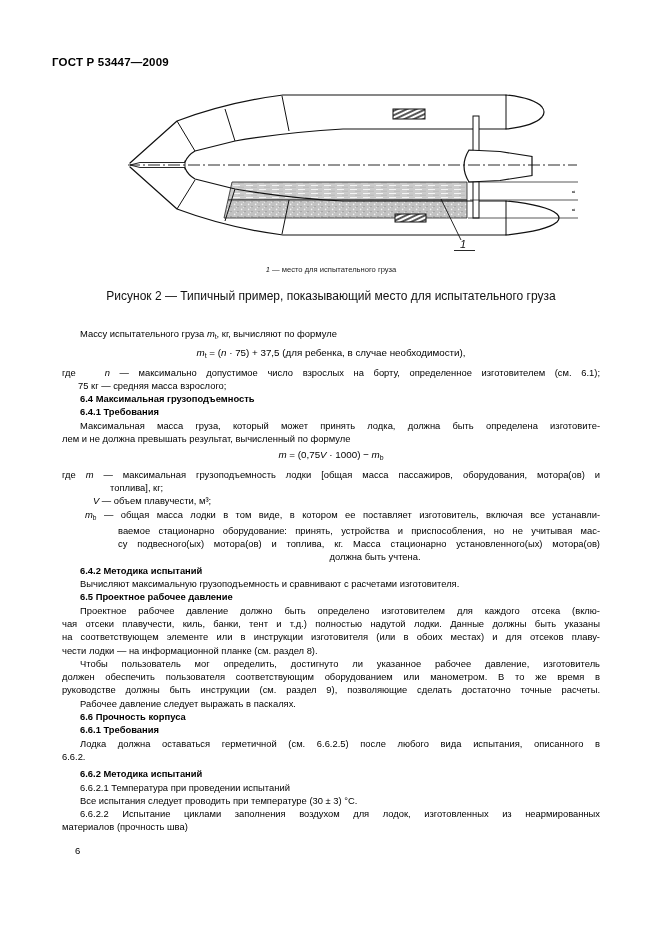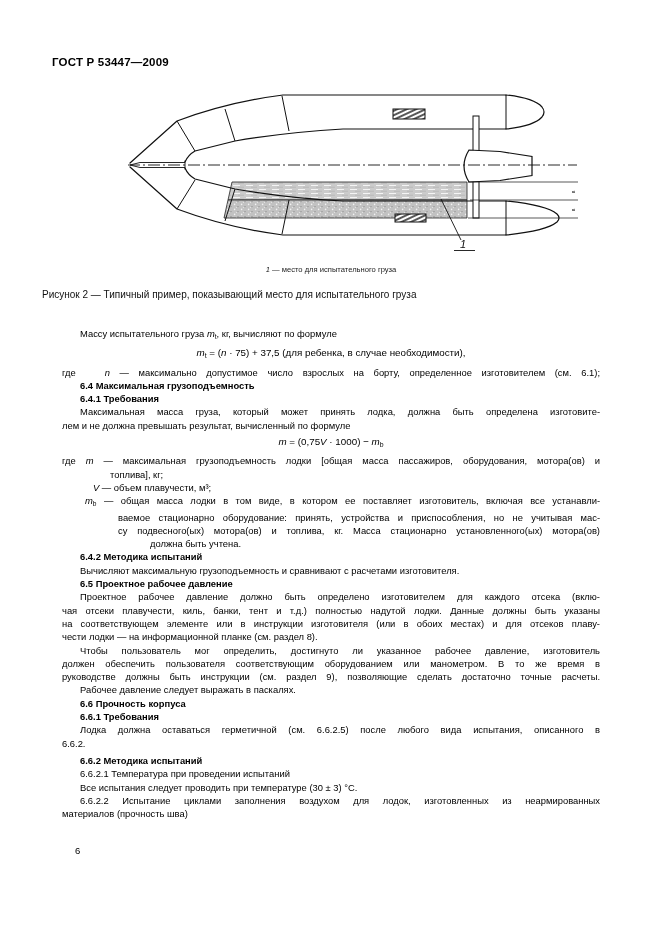--- a/index.html
+++ b/index.html
@@ -1,21 +1,21 @@
 <!DOCTYPE html>
 <html><head>
 <meta charset="utf-8">
 <style>
   html,body{margin:0;padding:0;background:#e9e9e9}
   .page{position:relative;width:661px;height:936px;background:#ffffff;
         font-family:"Liberation Sans",sans-serif;color:#000;overflow:hidden}
   .hdr{position:absolute;left:52px;top:56px;font-size:11.5px;font-weight:bold;letter-spacing:.2px}
   .fig{position:absolute;left:128px;top:88px;width:450px;height:170px}
   .legend{position:absolute;left:62px;top:265px;width:538px;text-align:center;font-size:7.6px;color:#1a1a1a}
-  .cap{position:absolute;left:42px;top:289px;width:578px;font-size:10px;color:#111}
+  .cap{position:absolute;left:42px;top:289px;width:578px;text-align:center;font-size:12px;color:#111}
   .bodytxt{position:absolute;left:62px;top:327px;width:538px;font-size:9.4px}
   .ln{line-height:13.3px;white-space:nowrap}
   .ln.j{white-space:normal;text-align:justify;text-align-last:justify}
   .ln.ind{text-indent:18px}
   .ln.bold{font-weight:bold}
   .ln.f{text-align:center;padding:3px 0;white-space:nowrap;font-size:9.8px}
   .ln.gap{margin-top:4px}
   .it{font-style:italic}
   .sb{font-size:70%;vertical-align:-2px}
   .pageno{position:absolute;left:75px;top:845px;font-size:9.5px}
@@ -112,32 +112,33 @@
     </svg>
   </div>
 
   <div class="legend"><span class="it">1</span><span> — место для испытательного груза</span></div>
   <div class="cap">Рисунок 2 — Типичный пример, показывающий место для испытательного груза</div>
 
   <div class="bodytxt">
       <div class="ln ind"><span>Массу испытательного груза </span><span class="it">m</span><span class="sb">t</span><span>, кг, вычисляют по формуле</span></div>
       <div class="ln f"><span class="it">m</span><span class="sb">t</span><span> = (</span><span class="it">n</span><span> · 75) + 37,5 (для ребенка, в случае необходимости),</span></div>
       <div class="ln j"><span>где&nbsp;&nbsp;&nbsp;</span><span class="it">n</span><span> — максимально допустимое число взрослых на борту, определенное изготовителем (см. 6.1);</span></div>
+      <div class="ln" style="margin-left: 16px;">75 кг — средняя масса взрослого;</div>
       <div class="ln bold ind">6.4 Максимальная грузоподъемность</div>
       <div class="ln bold ind">6.4.1 Требования</div>
       <div class="ln ind j">Максимальная масса груза, который может принять лодка, должна быть определена изготовите-</div>
       <div class="ln">лем и не должна превышать результат, вычисленный по формуле</div>
       <div class="ln f"><span class="it">m</span><span> = (0,75</span><span class="it">V</span><span> · 1000) − </span><span class="it">m</span><span class="sb">b</span></div>
       <div class="ln j"><span>где </span><span class="it">m</span><span> — максимальная грузоподъемность лодки [общая масса пассажиров, оборудования, мотора(ов) и</span></div>
       <div class="ln" style="margin-left: 48px;">топлива], кг;</div>
       <div class="ln" style="margin-left: 31px;"><span class="it">V</span><span> — объем плавучести, м³;</span></div>
       <div class="ln j" style="margin-left: 23px;"><span class="it">m</span><span class="sb">b</span><span> — общая масса лодки в том виде, в котором ее поставляет изготовитель, включая все устанавли-</span></div>
       <div class="ln j" style="margin-left: 56px;">ваемое стационарно оборудование: принять, устройства и приспособления, но не учитывая мас-</div>
       <div class="ln j" style="margin-left: 56px;">су подвесного(ых) мотора(ов) и топлива, кг. Масса стационарно установленного(ых) мотора(ов)</div>
-      <div class="ln" style="margin-left: 88px;">должна быть учтена.</div>
+      <div class="ln" style="margin-left: 88px; text-align: center;">должна быть учтена.</div>
       <div class="ln bold ind">6.4.2 Методика испытаний</div>
       <div class="ln ind">Вычисляют максимальную грузоподъемность и сравнивают с расчетами изготовителя.</div>
       <div class="ln bold ind">6.5 Проектное рабочее давление</div>
       <div class="ln ind j">Проектное рабочее давление должно быть определено изготовителем для каждого отсека (вклю-</div>
       <div class="ln j">чая отсеки плавучести, киль, банки, тент и т.д.) полностью надутой лодки. Данные должны быть указаны</div>
       <div class="ln j">на соответствующем элементе или в инструкции изготовителя (или в обоих местах) и для отсеков плаву-</div>
       <div class="ln">чести лодки — на информационной планке (см. раздел 8).</div>
       <div class="ln ind j">Чтобы пользователь мог определить, достигнуто ли указанное рабочее давление, изготовитель</div>
       <div class="ln j">должен обеспечить пользователя соответствующим оборудованием или манометром. В то же время в</div>
       <div class="ln j">руководстве должны быть инструкции (см. раздел 9), позволяющие сделать достаточно точные расчеты.</div>

